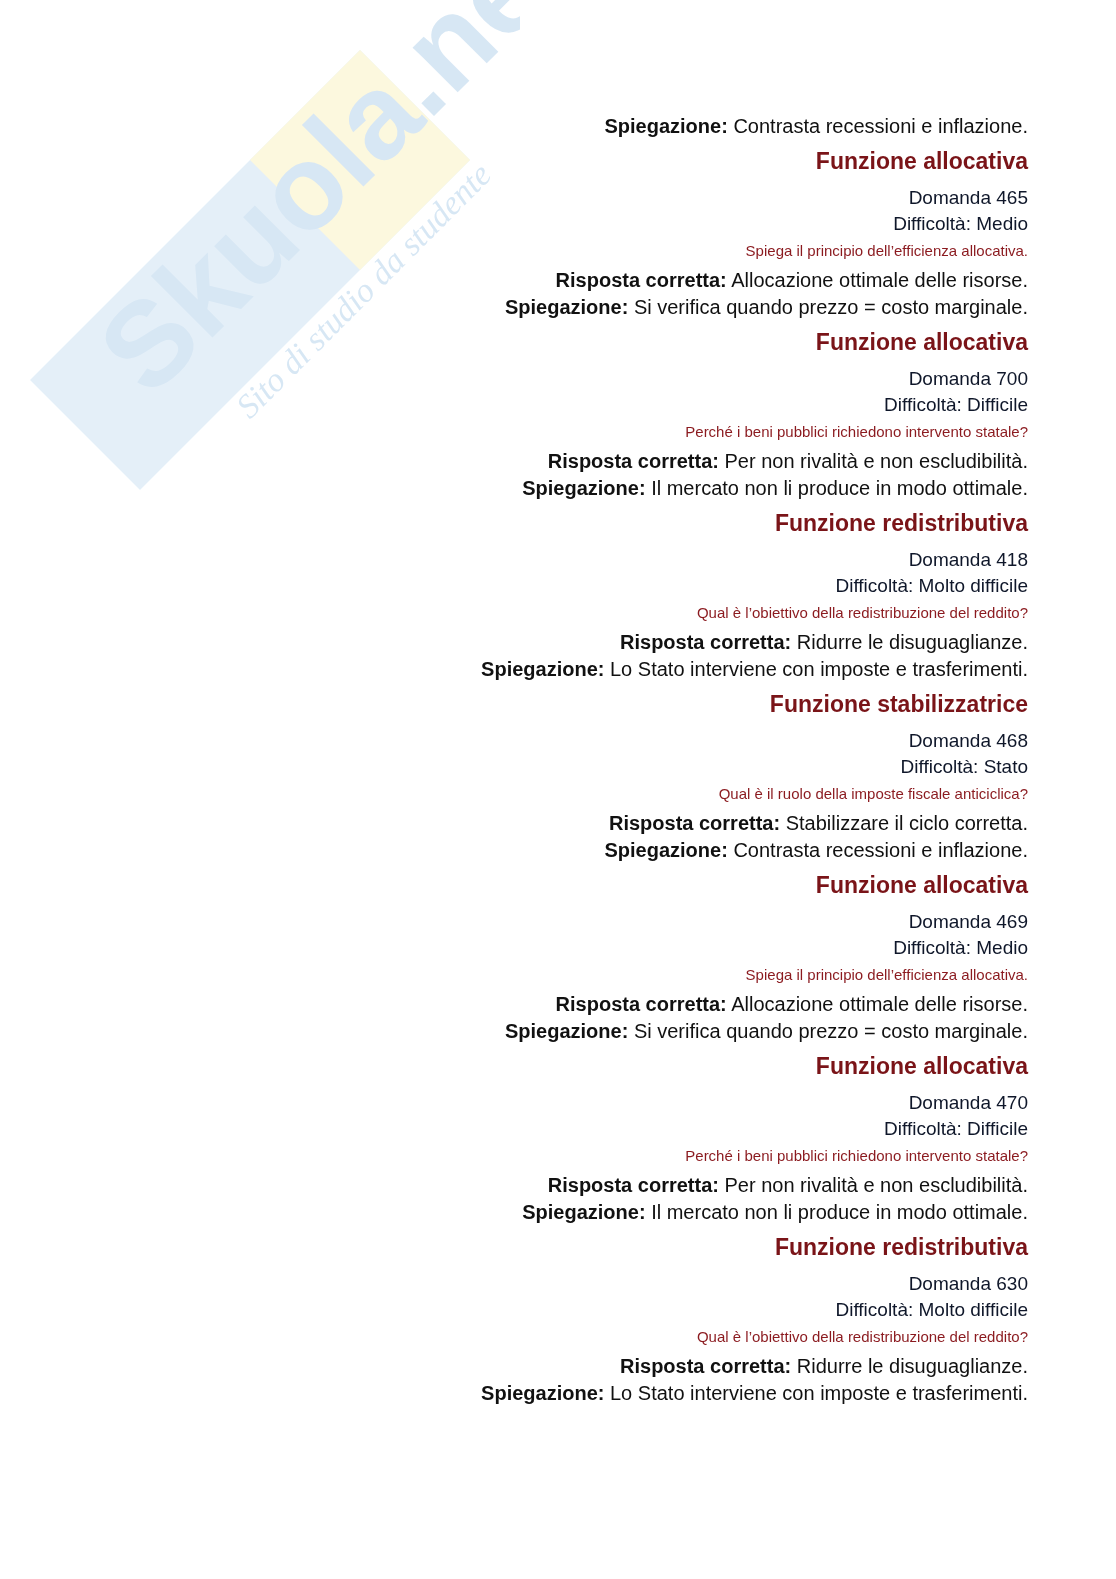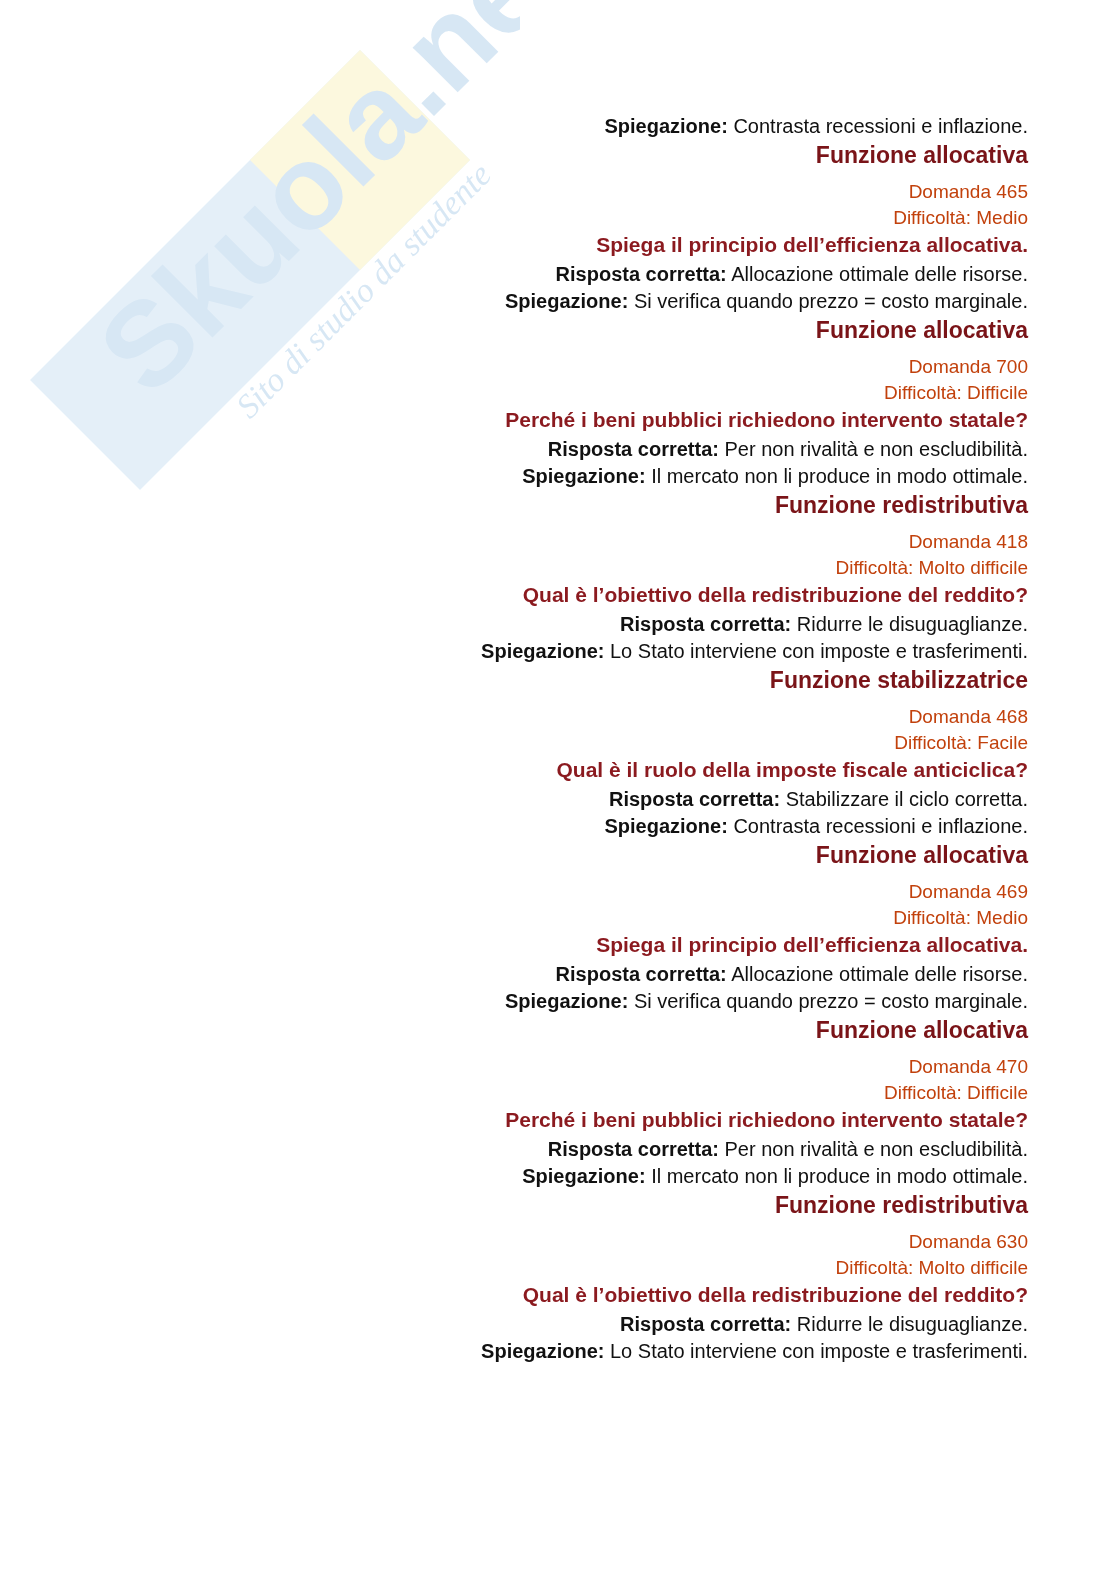--- a/index.html
+++ b/index.html
@@ -1,23 +1,23 @@
 <!DOCTYPE html>
 <html><head>
 <meta charset="utf-8">
 <style>
   html, body { margin: 0; padding: 0; background: #ffffff; }
   body { width: 1116px; height: 1579px; position: relative; overflow: hidden; font-family: "Liberation Sans", sans-serif; }
   .watermark { position: absolute; left: 0; top: 0; width: 520px; height: 520px; pointer-events: none; z-index: 0; }
   .content { position: absolute; left: 128px; top: 113px; width: 900px; z-index: 1; text-align: right; }
   .line { font-size: 20px; line-height: 27.5px; color: #111111; white-space: nowrap; }
   .line b { font-weight: bold; }
-  .section-title { font-size: 23px; font-weight: bold; color: #7a1418; line-height: 28px; margin-top: 0; margin-bottom: 10px; }
-  .meta { font-size: 19px; line-height: 26px; color: #c2410c; }
-  .question { font-size: 21px; line-height: 28px; color: #8b1a1f; margin-bottom: 2px; font-weight: bold; }
+  .section-title { font-size: 23px; font-weight: bold; color: #7a1418; line-height: 28px; margin-top: 6px; margin-bottom: 10px; }
+  .meta { font-size: 19px; line-height: 26px; color: #0f172a; }
+  .question { font-size: 15px; line-height: 28px; color: #8b1a1f; margin-bottom: 2px; }
   .block { margin-bottom: 0; }
 </style>
 </head>
 <body>
 
 <svg class="watermark" viewBox="0 0 520 520" xmlns="http://www.w3.org/2000/svg">
   <g opacity="0.55">
     <polygon points="30,380 360,50 470,160 140,490" fill="#cfe3f3"></polygon>
     <polygon points="250,160 360,50 470,160 360,270" fill="#fbf3c4"></polygon>
     <text x="150" y="400" transform="rotate(-45 150 400)" font-family="Liberation Sans, sans-serif" font-weight="bold" font-size="120" fill="#b7d4ec">Skuola.net</text>
@@ -55,21 +55,21 @@
     <div class="meta">Domanda 418</div>
     <div class="meta">Difficoltà: Molto difficile</div>
     <div class="question">Qual è l’obiettivo della redistribuzione del reddito?</div>
     <div class="line"><b>Risposta corretta:</b> <span>Ridurre le disuguaglianze.</span></div>
     <div class="line"><b>Spiegazione:</b> <span>Lo Stato interviene con imposte e trasferimenti.</span></div>
   </div>
 
   <div class="block">
     <div class="section-title">Funzione stabilizzatrice</div>
     <div class="meta">Domanda 468</div>
-    <div class="meta">Difficoltà: Facile</div>
+    <div class="meta">Difficoltà: Stato</div>
     <div class="question">Qual è il ruolo della imposte fiscale anticiclica?</div>
     <div class="line"><b>Risposta corretta:</b> <span>Stabilizzare il ciclo corretta.</span></div>
     <div class="line"><b>Spiegazione:</b> <span>Contrasta recessioni e inflazione.</span></div>
   </div>
 
   <div class="block">
     <div class="section-title">Funzione allocativa</div>
     <div class="meta">Domanda 469</div>
     <div class="meta">Difficoltà: Medio</div>
     <div class="question">Spiega il principio dell’efficienza allocativa.</div>

